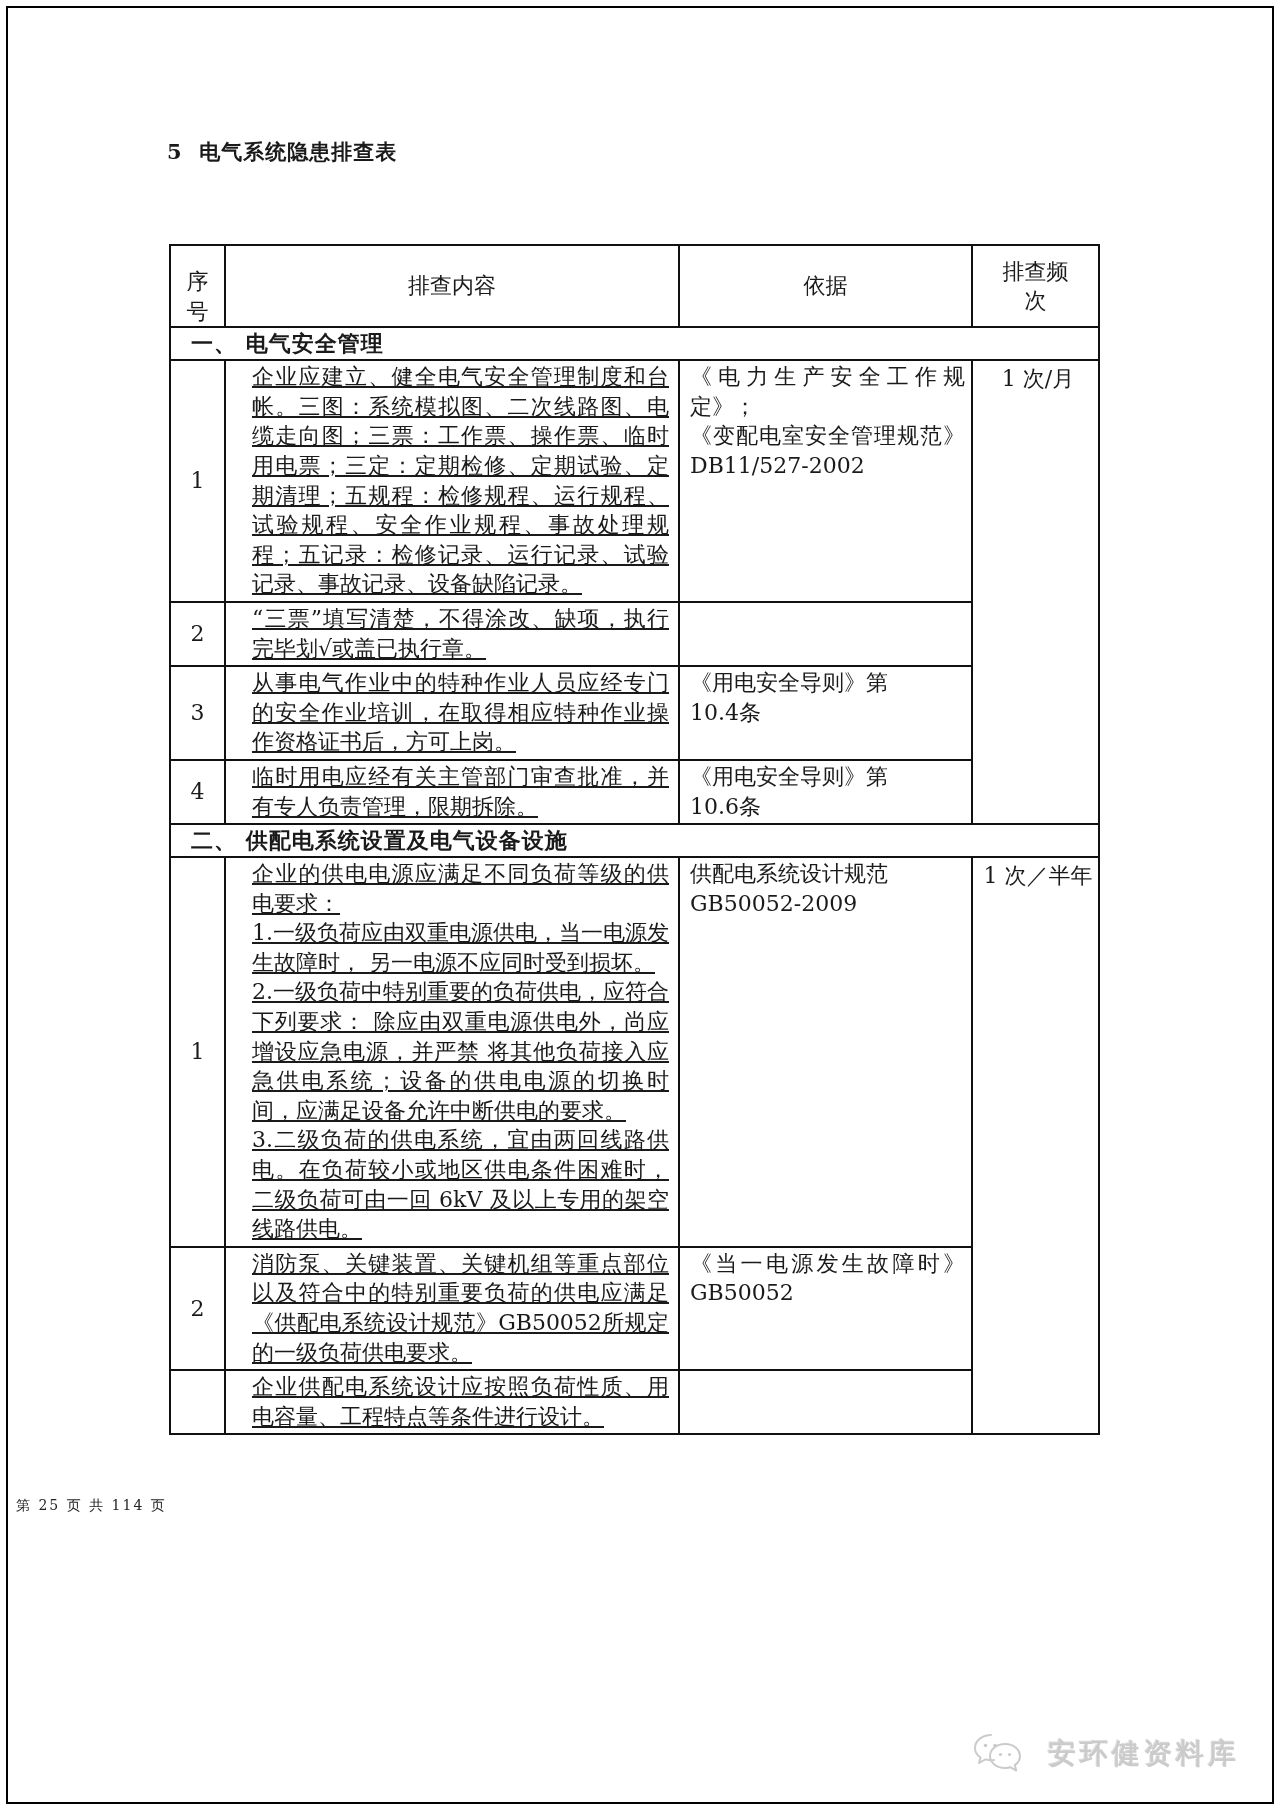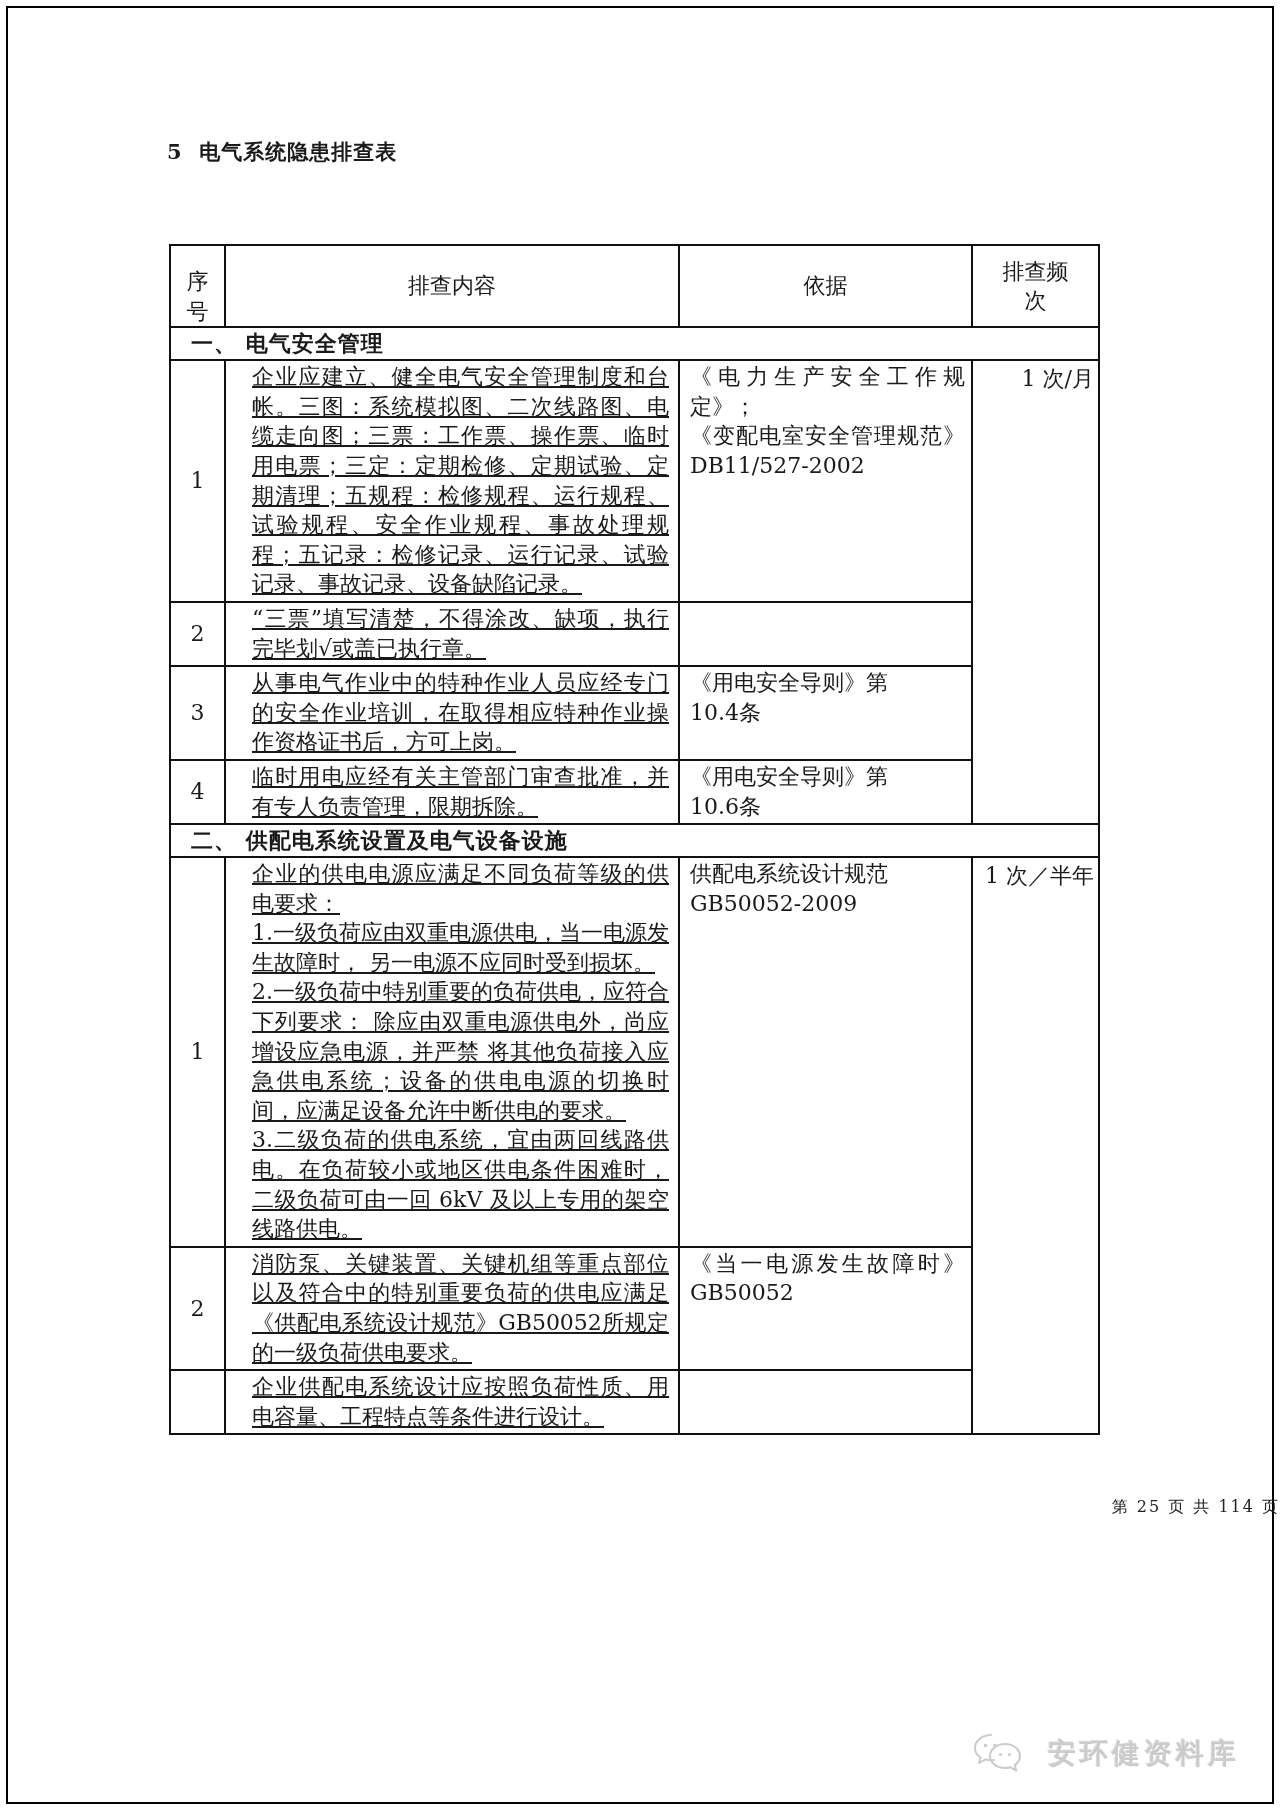--- a/index.html
+++ b/index.html
@@ -42,33 +42,33 @@
     padding: 1px 9px 2px 26px;
     white-space: pre-line;
     text-decoration: underline;
   }
   td.basis {
     vertical-align: top; text-align: justify;
     padding: 1px 6px 2px 10px;
     white-space: pre-line;
   }
   td.freq {
-    vertical-align: top; text-align: right;
+    vertical-align: top; text-align: center;
     padding: 3px 4px 3px 9px;
     white-space: pre-line;
     margin-top: 48px;
   }
   tr.section td {
     font-weight: 700; height: 31px;
     padding: 0 0 0 20px; vertical-align: middle;
     letter-spacing: 1px;
   }
   .footer {
     position: absolute; left: 16px; right: 0; top: 1497px;
-    text-align: right; font-size: 16px; letter-spacing: 2px;
+    text-align: left; font-size: 14px; letter-spacing: 2px;
     color: #222;
   }
   .watermark {
     position: absolute; top: 1733px; right: 40px;
     display: flex; align-items: center; gap: 26px;
     color: #cbcbcb; font-size: 28px; font-weight: 700;
     letter-spacing: 4px;
     text-shadow: 1px 1px 0 #ffffff, -1px -1px 0 #dedede;
   }
   .watermark svg { display: block; }

